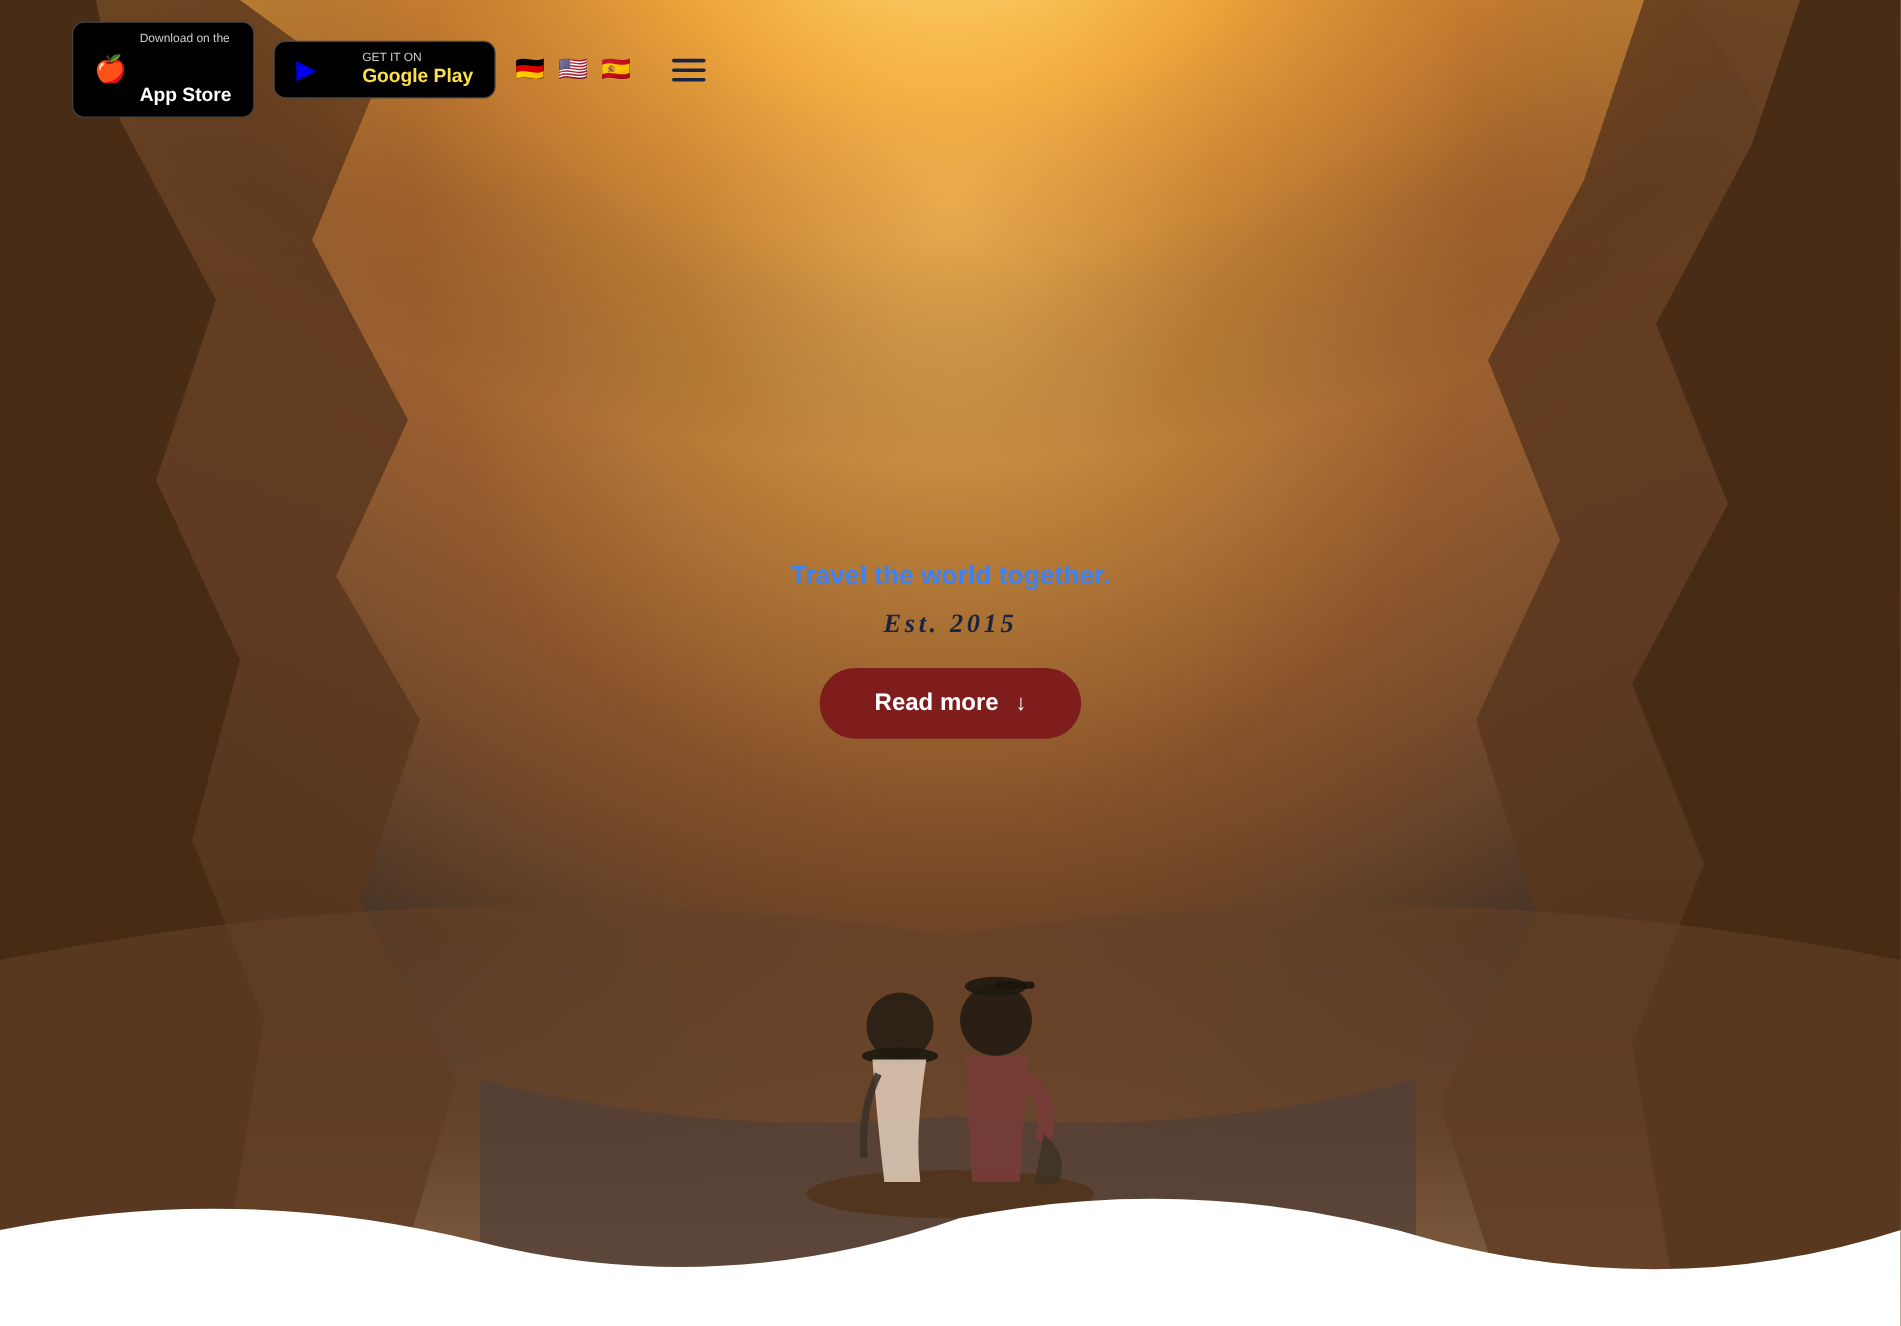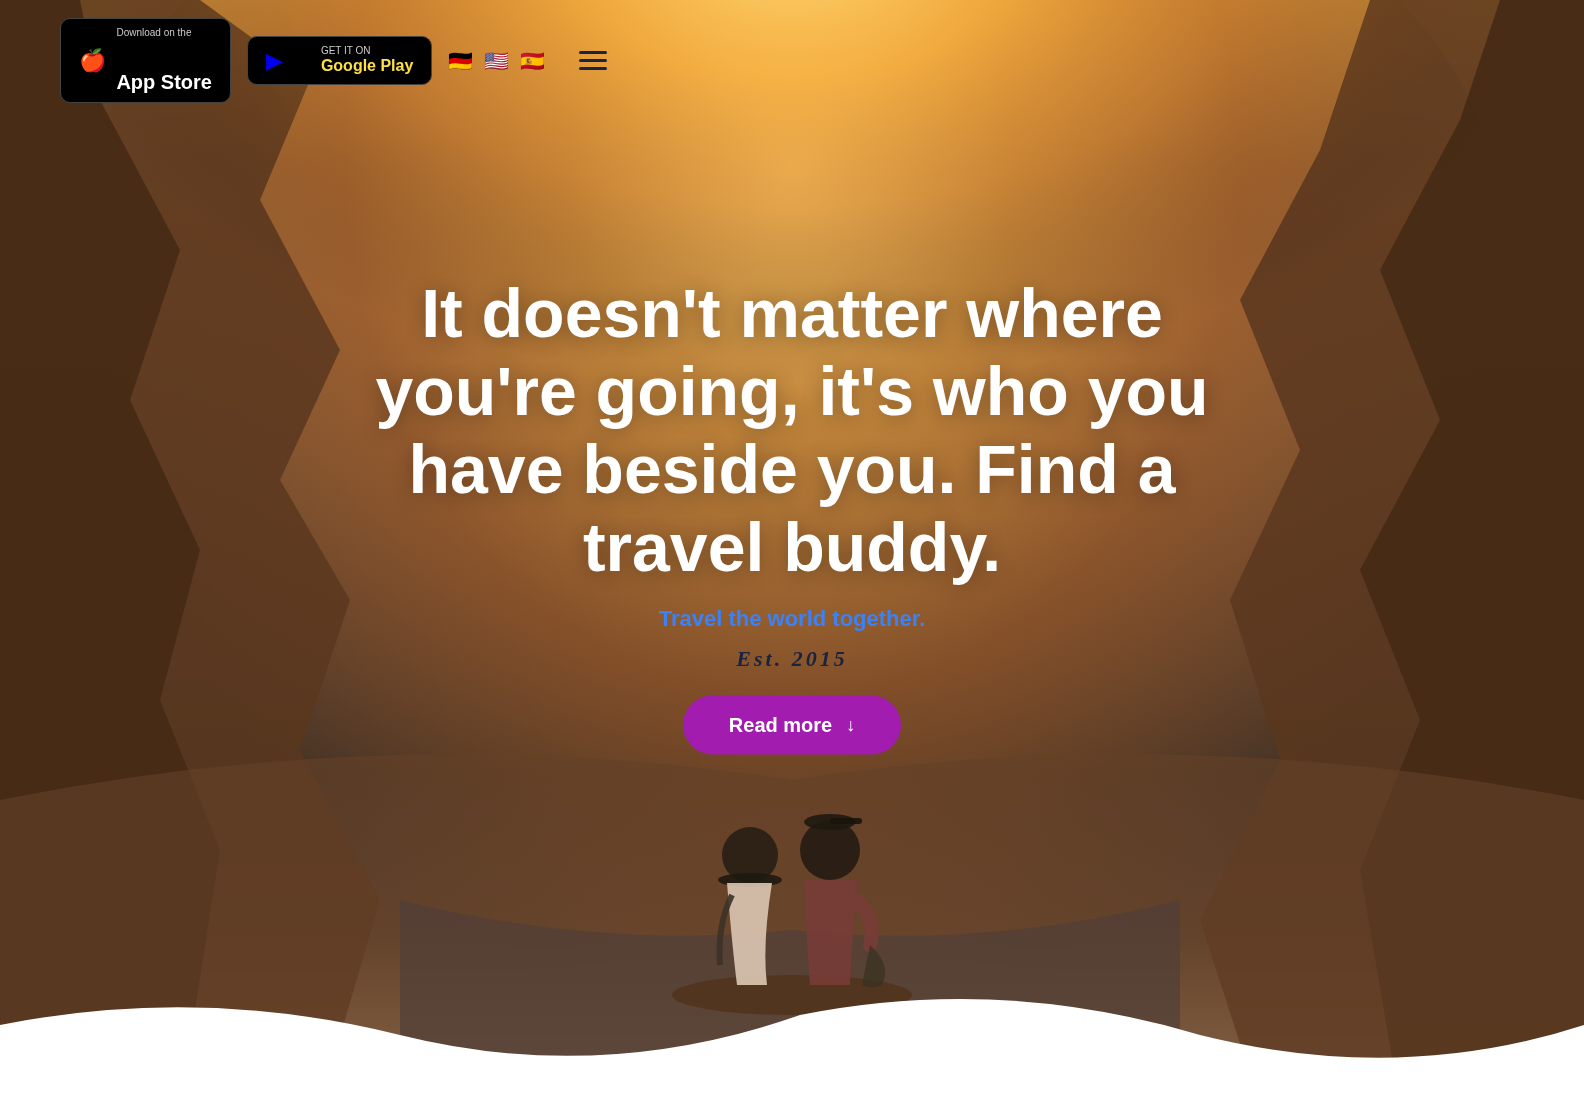--- a/index.html
+++ b/index.html
@@ -59,21 +59,21 @@
       gap: 32px;
     }
 
     .app-store-btn .store-small {
       font-size: 10px;
       color: #ccc;
       line-height: 1.1;
     }
 
     .app-store-btn .store-big {
-      font-size: 20px;
+      font-size: 16px;
       font-weight: 600;
       color: #fff;
       line-height: 1.2;
     }
 
     .google-play-btn {
       display: flex;
       align-items: center;
       background: #000;
       border-radius: 10px;
@@ -232,21 +232,21 @@
       color: #1a2340;
       letter-spacing: 3px;
       margin-bottom: 24px;
       font-family: Georgia, serif;
     }
 
     .read-more-btn {
       display: inline-flex;
       align-items: center;
       gap: 14px;
-      background: #a21caf;
+      background: #7f1d1d;
       color: #fff;
       border: none;
       border-radius: 50px;
       padding: 18px 46px;
       font-size: 20px;
       font-weight: 600;
       cursor: pointer;
       text-decoration: none;
     }
 
@@ -331,21 +331,20 @@
     <ellipse cx="188" cy="97" rx="26" ry="8" fill="rgba(30,25,15,0.9)"></ellipse>
     <rect x="188" y="93" width="32" height="6" rx="3" fill="rgba(25,20,12,0.9)"></rect>
     <path d="M162,155 Q165,220 168,260 L208,260 Q210,220 215,155 Z" fill="rgba(120,60,55,0.9)"></path>
 
     <path d="M215,175 Q235,195 228,220" stroke="rgba(120,60,55,0.9)" stroke-width="14" fill="none" stroke-linecap="round"></path>
 
     <path d="M228,220 Q250,240 240,260 Q230,265 220,260" fill="rgba(60,50,35,0.8)"></path>
   </svg>
 
   <div class="hero-content">
-    <h1 class="hero-title">It doesn't matter where you're going, it's who you have beside you. Find a travel buddy.</h1>
     <p class="hero-subtitle">Travel the world together.</p>
     <p class="hero-est">Est. 2015</p>
     <a href="#" class="read-more-btn">
       <span>Read more</span>
       <span class="arrow-down">↓</span>
     </a>
   </div>
 
   <svg class="hero-wave" viewBox="0 0 1584 120" preserveAspectRatio="none" xmlns="http://www.w3.org/2000/svg">
     <path d="M0,40 Q200,0 400,50 Q600,100 800,30 Q1000,-10 1200,50 Q1400,100 1584,40 L1584,120 L0,120 Z" fill="#ffffff"></path>

